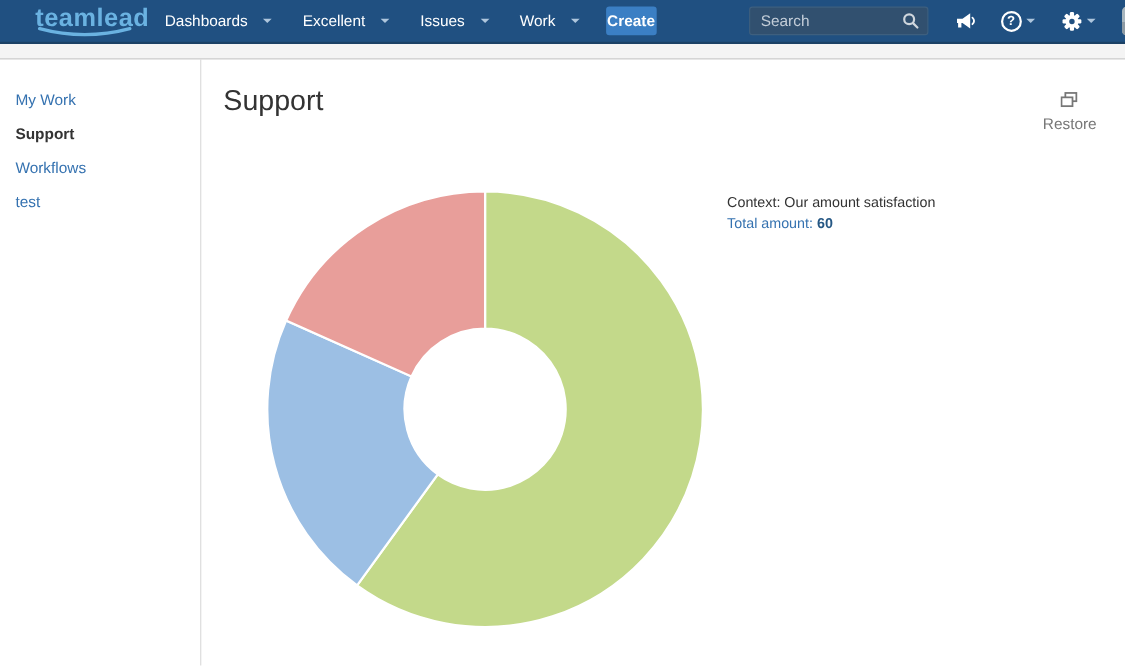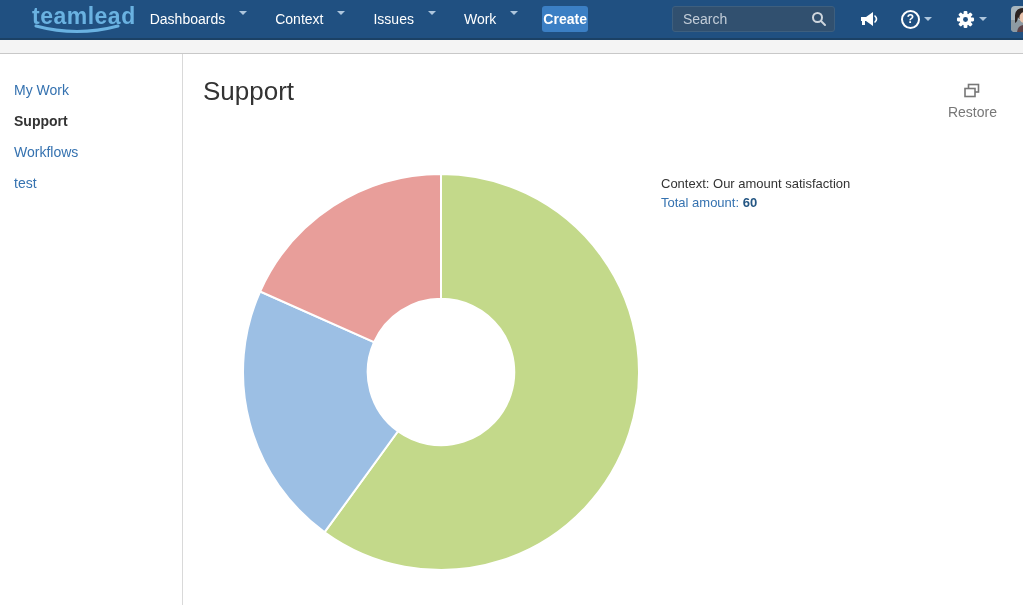--- a/index.html
+++ b/index.html
@@ -7,21 +7,21 @@
               font-family:"Liberation Sans", sans-serif; }
 
   
   .navbar { height:40px; background:#205081; border-bottom:2px solid #1b4165;
             display:flex; align-items:center; color:#fff; font-size:14px; }
   .hamburger { width:20px; margin-left:14px; cursor:pointer; }
   .hamburger span { display:block; height:3px; background:#fff; border-radius:1px; margin:3px 0; }
   .logo { position:relative; margin-left:18px; color:#6ab2e1; font-size:23px; font-weight:bold;
           letter-spacing:0.5px; line-height:20px; padding-bottom:6px; }
   .logo svg { position:absolute; left:1px; bottom:-3px; }
-  .nav-item { display:flex; align-items:flex-start; gap:14px; padding:0 14px; cursor:pointer; }
+  .nav-item { display:flex; align-items:center; gap:14px; padding:0 14px; cursor:pointer; }
   .nav-item:first-of-type { margin-left:12px; }
   .caret { width:0; height:0; border-left:4px solid transparent; border-right:4px solid transparent;
            border-top:4px solid #aec6dd; }
   .create-btn { margin-left:10px; background:#3b7fc4; border:none; border-radius:3px;
                 color:#fff; font-weight:bold; font-size:14px; padding:5px 1px;
                 font-family:"Liberation Sans", sans-serif; cursor:pointer; }
   .search-wrap { margin-left:84px; position:relative; }
   .search-input { width:163px; height:26px; background:#31506f; border:1px solid #3e5f7e;
                   border-radius:3px; color:#e5ecf2; font-size:14px; padding:0 28px 0 10px;
                   font-family:"Liberation Sans", sans-serif; }
@@ -79,21 +79,21 @@
     <svg width="88" height="11" viewBox="0 0 88 11">
       <path d="M3 2 Q44 13 85 2" fill="none" stroke="#6ab2e1" stroke-width="3" stroke-linecap="round"></path>
     </svg>
   </div>
 
   <div class="nav-item">
     <span>Dashboards</span>
     <span class="caret"></span>
   </div>
   <div class="nav-item">
-    <span>Context</span>
+    <span>Excellent</span>
     <span class="caret"></span>
   </div>
   <div class="nav-item">
     <span>Issues</span>
     <span class="caret"></span>
   </div>
   <div class="nav-item">
     <span>Work</span>
     <span class="caret"></span>
   </div>

